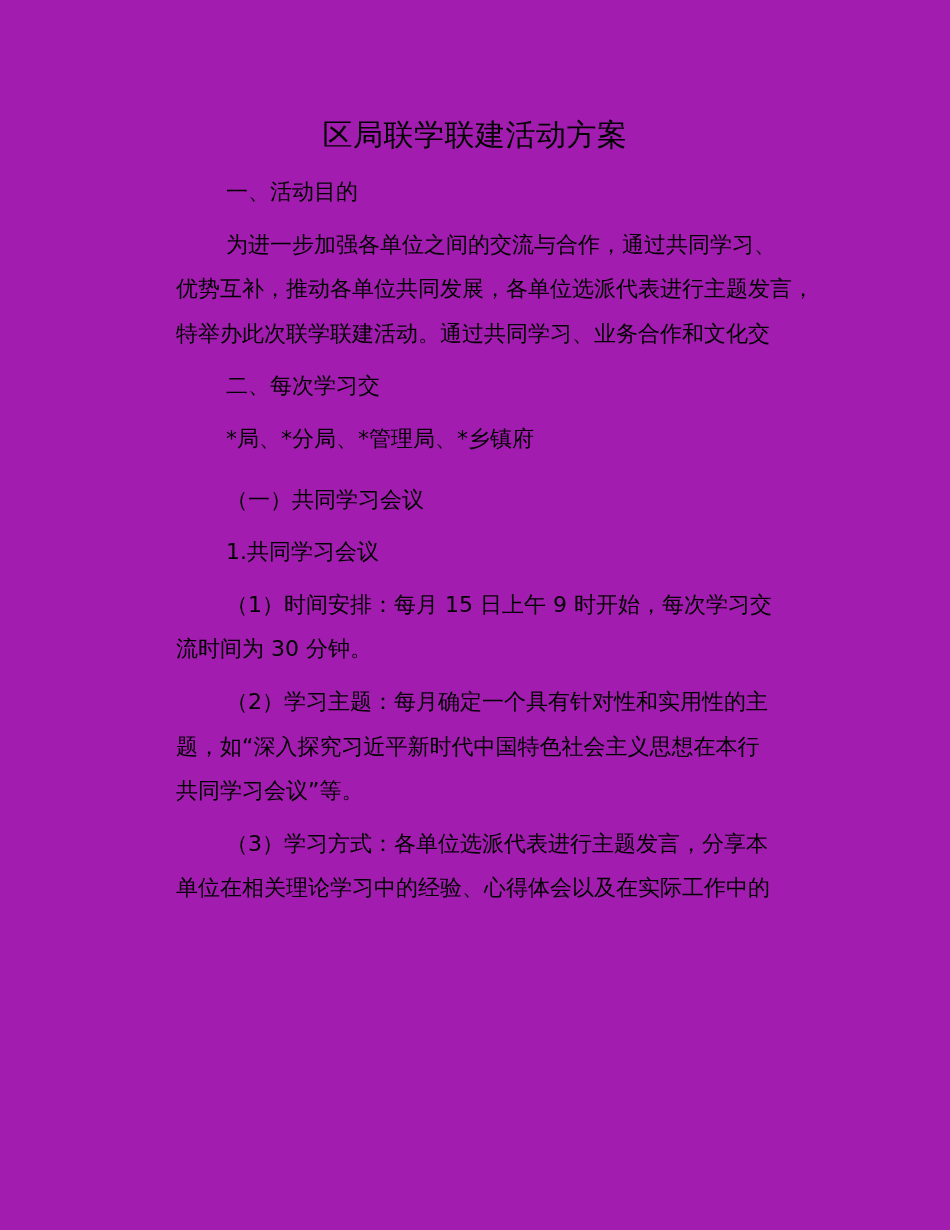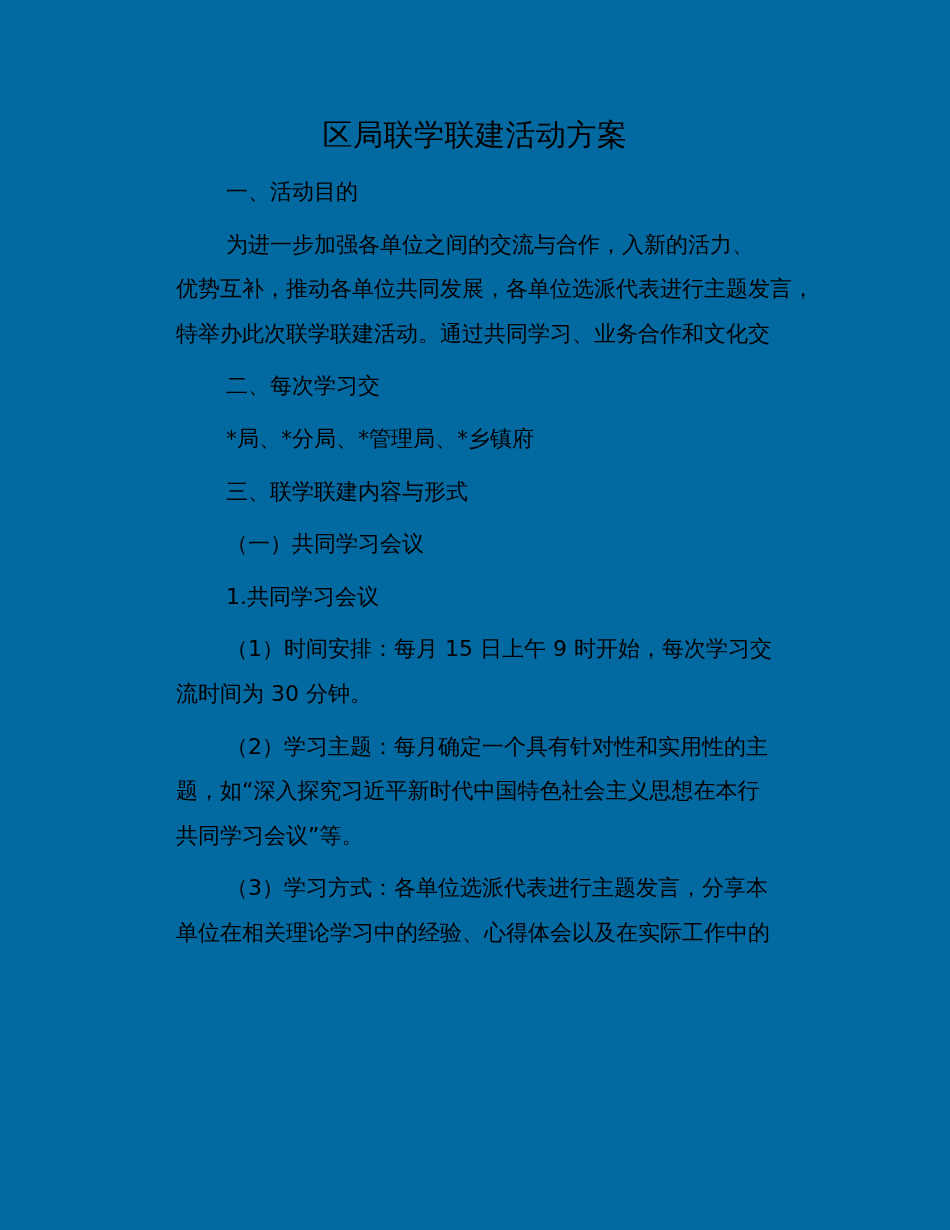--- a/index.html
+++ b/index.html
@@ -14,21 +14,21 @@
       overflow: hidden;
       font-family: "DejaVu Sans", sans-serif;
       color: #000000;
     }
     .page {
       position: absolute;
       left: 0;
       top: 0;
       width: 950px;
       height: 1230px;
-      background: #0369a1;
+      background: #a21caf;
     }
     .title {
       position: absolute;
       left: 0;
       width: 950px;
       top: 112px;
       text-align: center;
       font-size: 30px;
       line-height: 46px;
       letter-spacing: 0.5px;
@@ -59,32 +59,31 @@
 </head>
 <body>
 
 <div class="page">
   <div class="title">区局联学联建活动方案</div>
 
   <div class="body">
     <span class="line indent">一、活动目的</span>
     <span class="gap"></span>
 
-    <span class="line indent">为进一步加强各单位之间的交流与合作，入新的活力、</span>
+    <span class="line indent">为进一步加强各单位之间的交流与合作，通过共同学习、</span>
     <span class="line">优势互补，推动各单位共同发展，各单位选派代表进行主题发言，</span>
     <span class="line">特举办此次联学联建活动。通过共同学习、业务合作和文化交</span>
     <span class="gap"></span>
 
     <span class="line indent">二、每次学习交</span>
     <span class="gap"></span>
 
     <span class="line indent">*局、*分局、*管理局、*乡镇府</span>
     <span class="gap"></span>
 
-    <span class="line indent">三、联学联建内容与形式</span>
     <span class="gap"></span>
 
     <span class="line indent">（一）共同学习会议</span>
     <span class="gap"></span>
 
     <span class="line indent">1.共同学习会议</span>
     <span class="gap"></span>
 
     <span class="line indent">（1）时间安排：每月 15 日上午 9 时开始，每次学习交</span>
     <span class="line">流时间为 30 分钟。</span>

